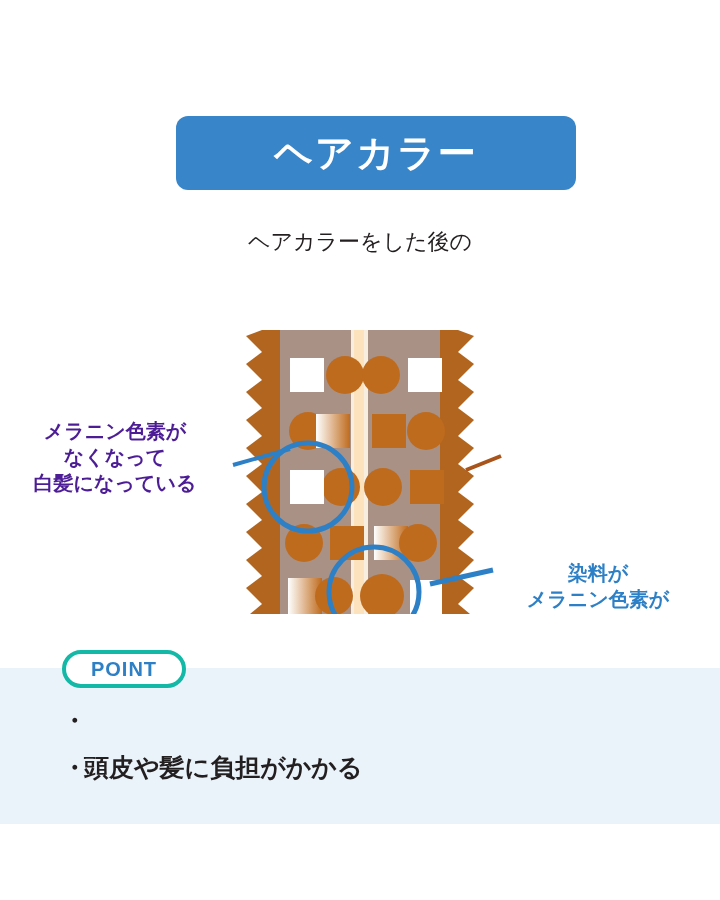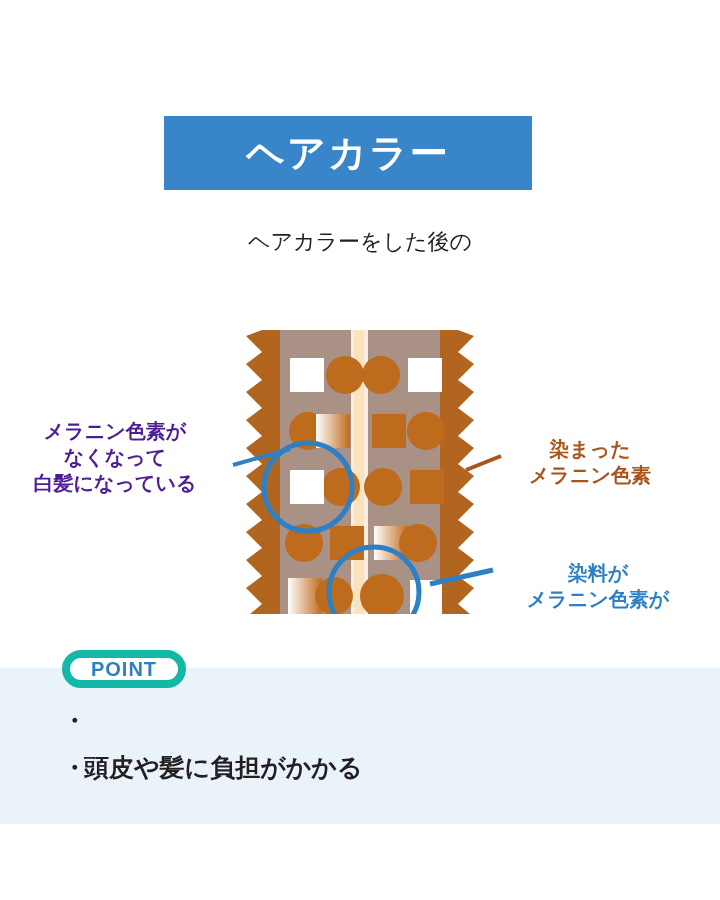--- a/index.html
+++ b/index.html
@@ -15,26 +15,26 @@
   }
   #root {
     position: relative;
     width: 720px;
     height: 900px;
   }
 
   
   .title-banner {
     position: absolute;
-    left: 164px;
+    left: 176px;
     top: 116px;
-    width: 368px;
+    width: 400px;
     height: 74px;
     background: #3886C9;
-    border-radius: 0;
+    border-radius: 12px;
     display: flex;
     align-items: center;
     justify-content: center;
   }
   .title-text {
     color: #ffffff;
     font-size: 38px;
     font-weight: bold;
     letter-spacing: 2px;
     line-height: 1;
@@ -116,21 +116,21 @@
     height: 156px;
     background: #EAF2FA;
   }
   .point-badge {
     position: absolute;
     left: 62px;
     top: 650px;
     width: 124px;
     height: 38px;
     background: #ffffff;
-    border: 8px solid #14b8a6;
+    border: 4px solid #14b8a6;
     border-radius: 19px;
     display: flex;
     align-items: center;
     justify-content: center;
     box-sizing: border-box;
   }
   .point-badge-text {
     color: #2E80C6;
     font-size: 20px;
     font-weight: bold;
@@ -254,24 +254,20 @@
     <line x1="466" y1="470" x2="501" y2="456" stroke="#A8541A" stroke-width="4"></line>
     <line x1="430" y1="584" x2="493" y2="570" stroke="#2E80C6" stroke-width="5"></line>
   </svg>
 
   <div class="annot annot-left">
     <span>メラニン色素が</span>
     <span>なくなって</span>
     <span>白髪になっている</span>
   </div>
 
-  <div class="annot annot-right-top">
-    <span>染まった</span>
-    <span>メラニン色素</span>
-  </div>
 
   <div class="annot annot-right-bottom">
     <span>染料が</span>
     <span>メラニン色素が</span>
   </div>
 
   <div class="point-panel"></div>
 
   <div class="point-badge">
     <span class="point-badge-text">POINT</span>

